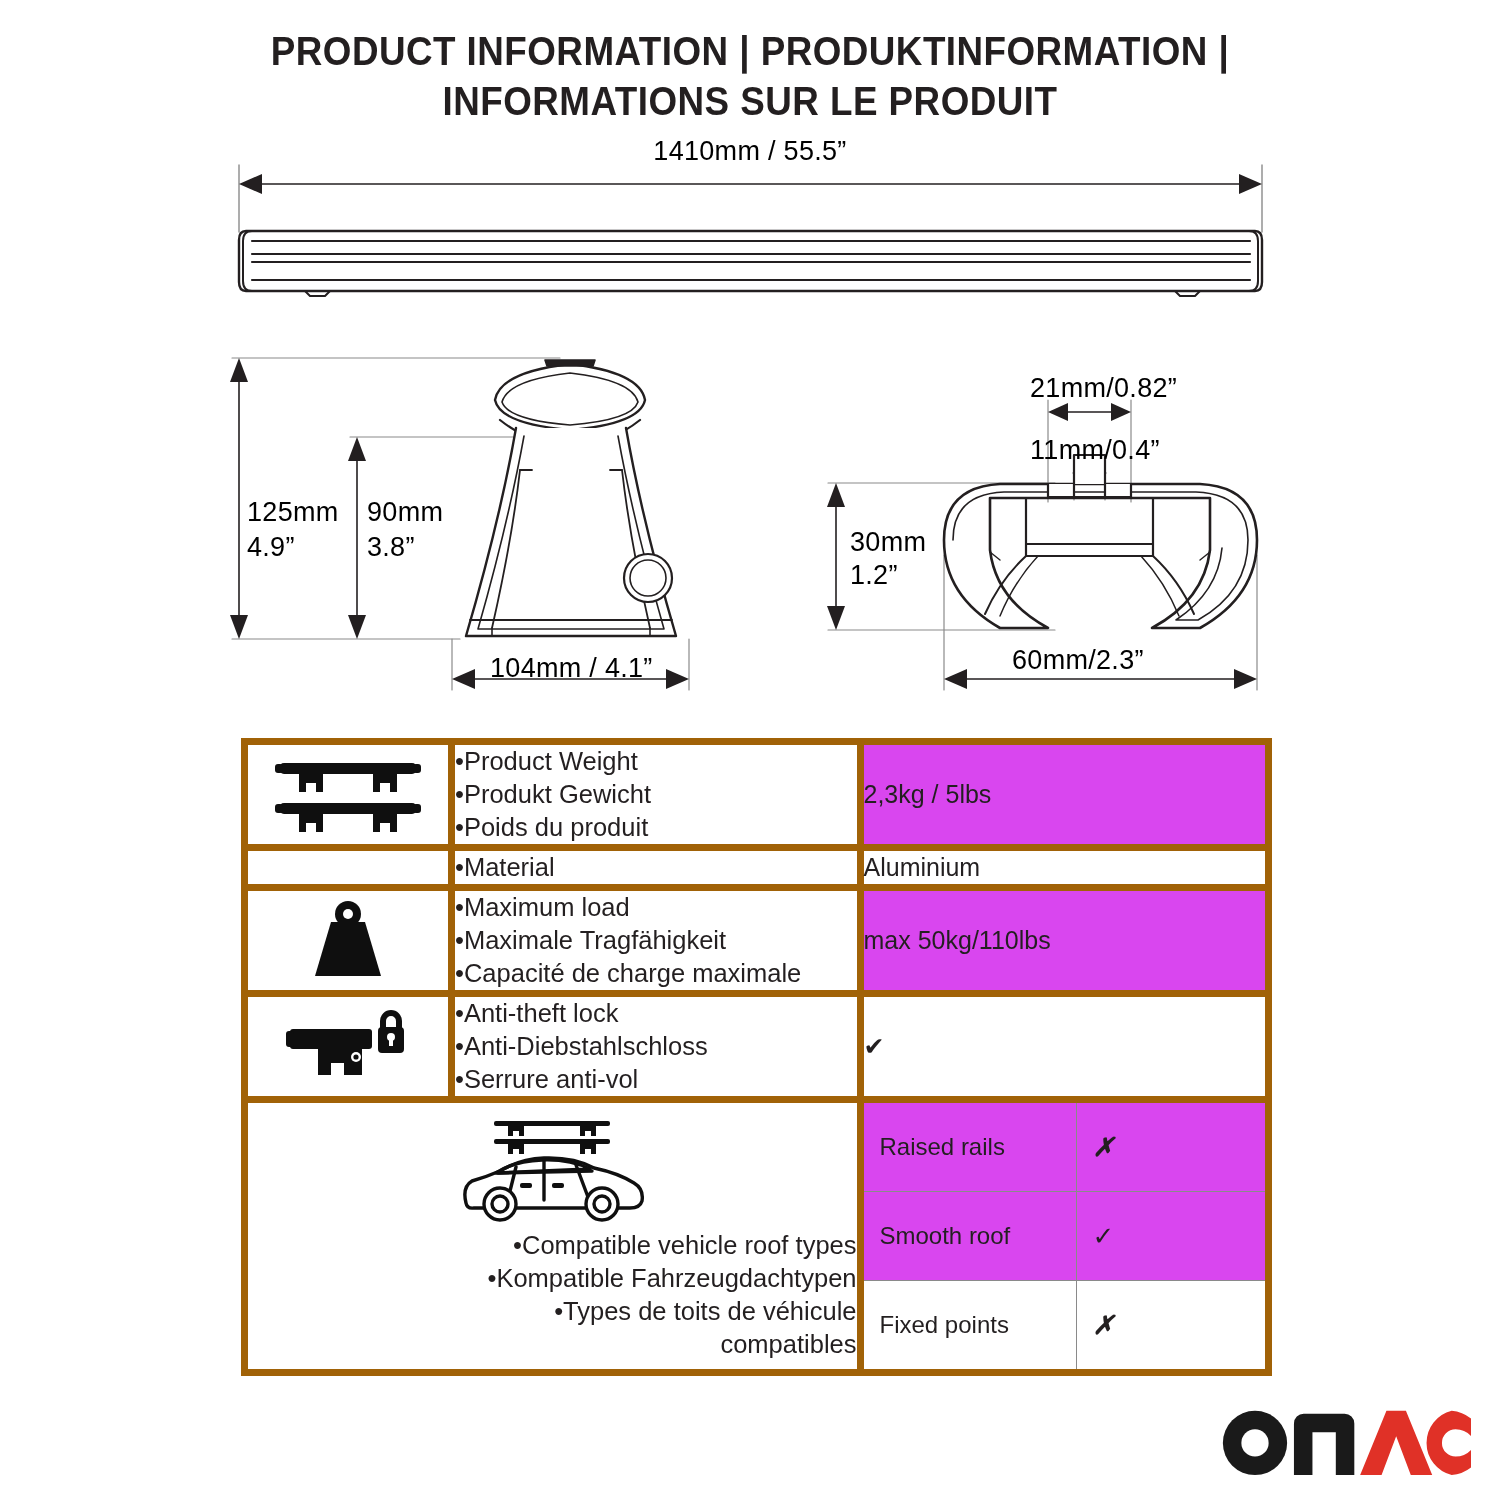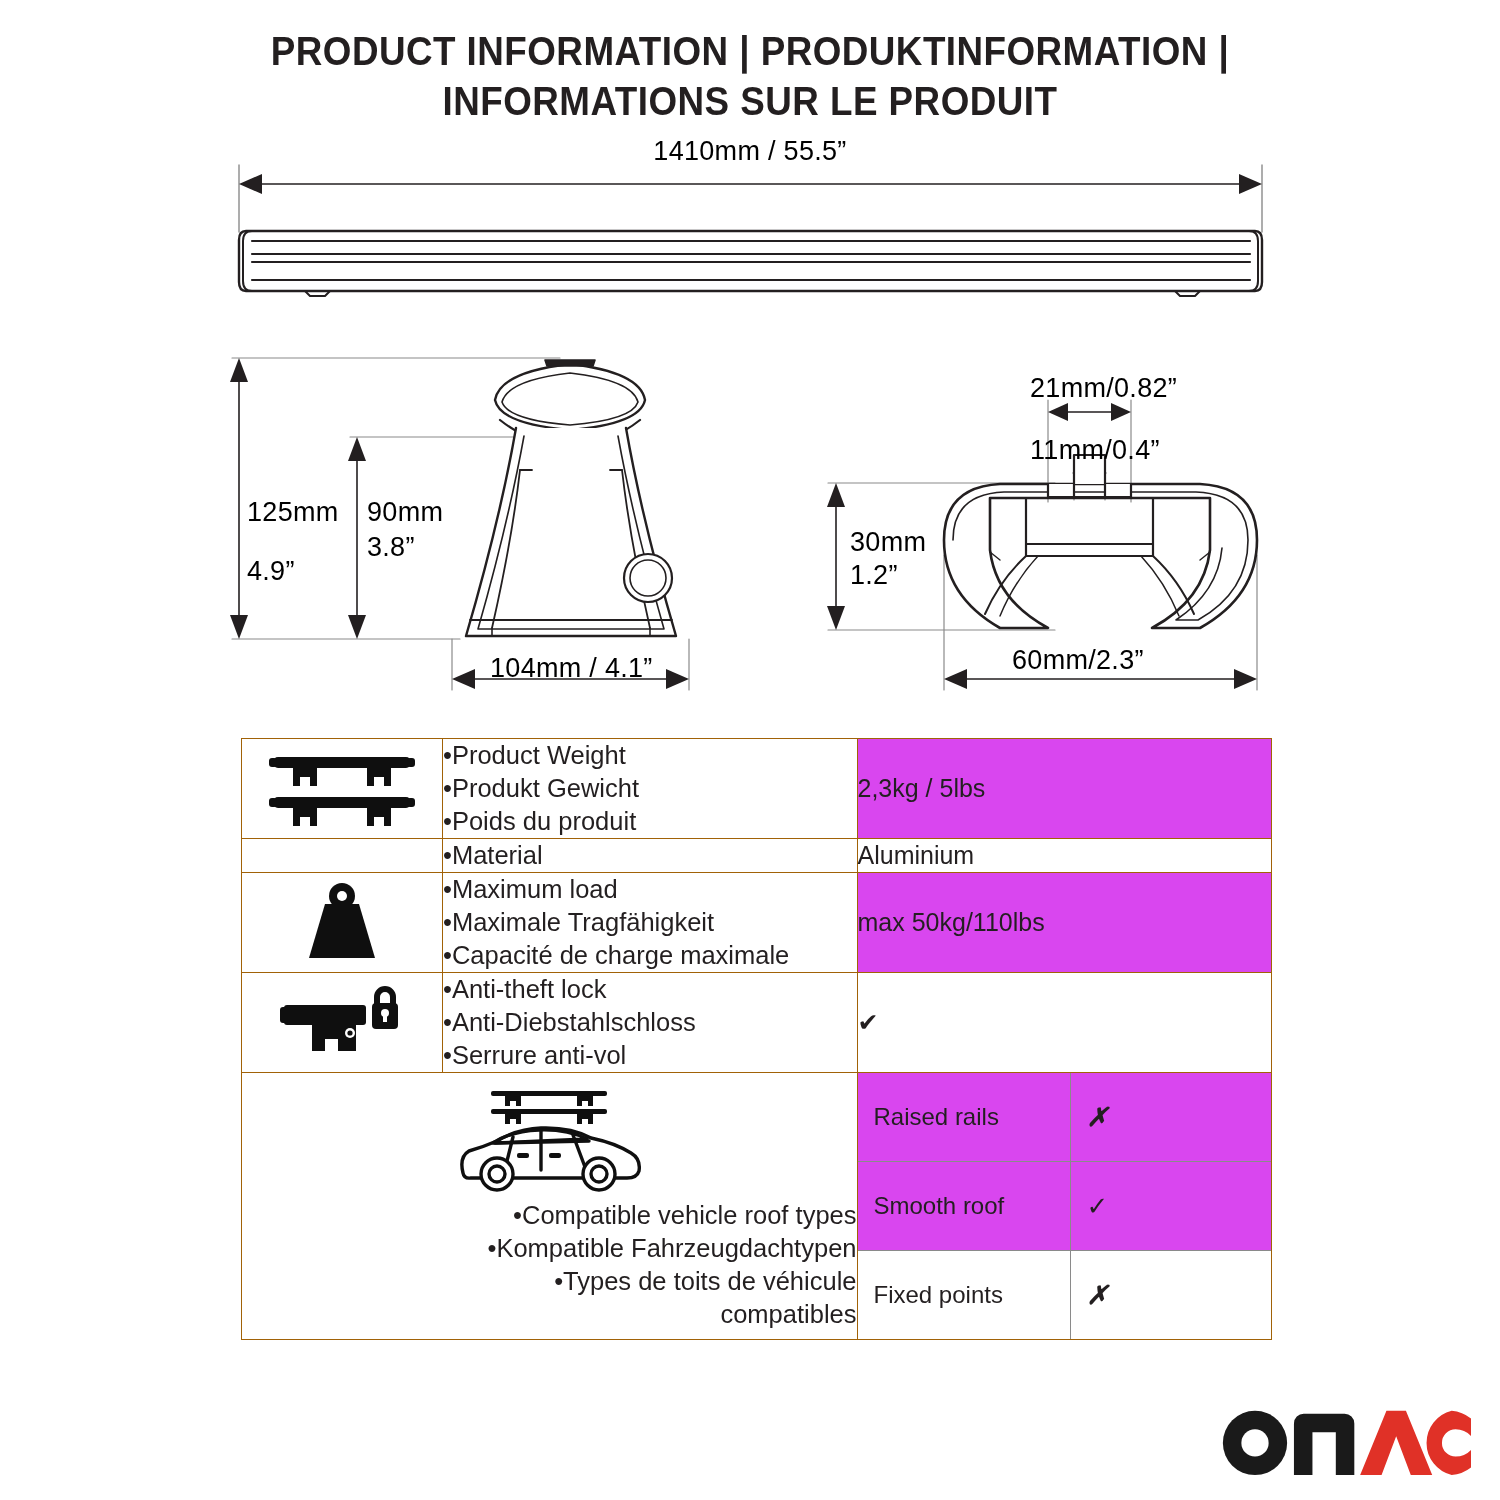--- a/index.html
+++ b/index.html
@@ -41,21 +41,21 @@
   
   .spec-table{
     position:absolute;
     left:241px;top:738px;
     width:1031px;
     border-collapse:collapse;
     table-layout:fixed;
     background:#fff;
   }
   .spec-table td{
-    border:1px solid #a16207;
+    border:7px solid #a16207;
     padding:0;
     vertical-align:middle;
     font-size:25px;
     color:#231f20;
   }
   .grey{background:#d946ef;}
   .white{background:#ffffff;}
   .cell-pad{padding:10px 14px;}
   .iconcol{width:200px;text-align:center;}
   .bullets{line-height:33px;font-size:25.5px;white-space:nowrap;}
@@ -198,21 +198,21 @@
 
       <path d="M 990,552 L 1000,560" stroke="#231f20" stroke-width="1.4"></path>
       <path d="M 1210,552 L 1200,560" stroke="#231f20" stroke-width="1.4"></path>
 
     </g>
   </svg>
 
   <div class="dimtext" style="left:0;right:0;top:136px;text-align:center;">1410mm / 55.5”</div>
 
   <div class="dimtext" style="left:247px;top:497px;">125mm</div>
-  <div class="dimtext" style="left:247px;top:532px;margin-top:24px;">4.9”</div>
+  <div class="dimtext" style="left:247px;top:532px;">4.9”</div>
 
   <div class="dimtext" style="left:367px;top:497px;">90mm</div>
   <div class="dimtext" style="left:367px;top:532px;">3.8”</div>
 
   <div class="dimtext" style="left:490px;top:653px;">104mm / 4.1”</div>
 
   <div class="dimtext" style="left:1030px;top:373px;">21mm/0.82”</div>
   <div class="dimtext" style="left:1030px;top:435px;">11mm/0.4”</div>
 
   <div class="dimtext" style="left:850px;top:527px;">30mm</div>

